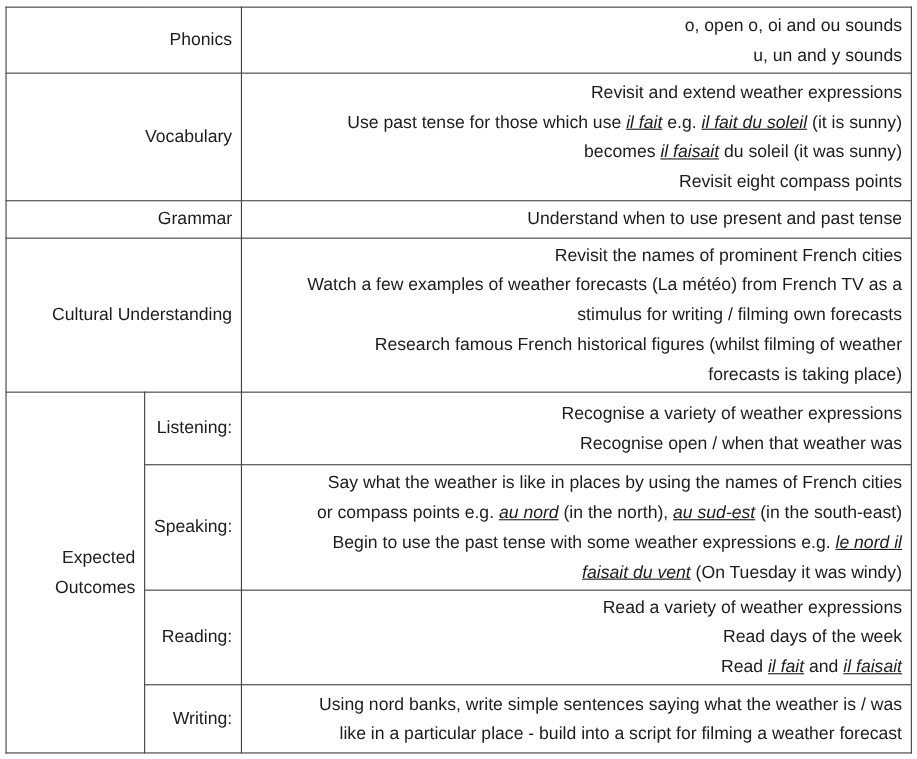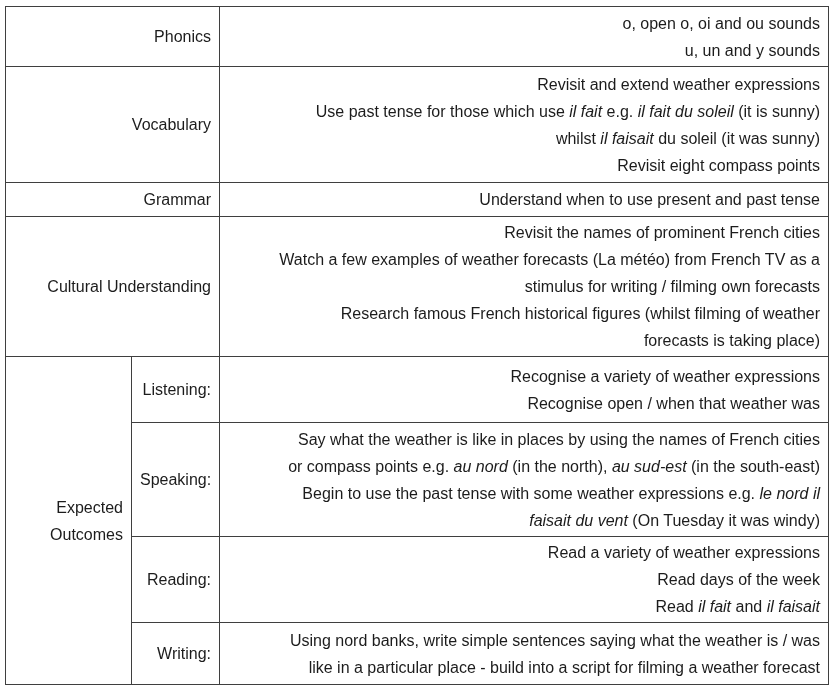--- a/index.html
+++ b/index.html
@@ -25,21 +25,21 @@
     border:1.5px solid var(--border-color);
     vertical-align:middle;
     padding:2px 8px;
     font-size:16px;
     line-height:27px;
     background:var(--bg-color);
     overflow:hidden;
   }
   td.label-cell{white-space:normal;}
   .text-line{white-space:nowrap;}
-  .seg-i{font-style:italic;}
+  .seg-i{font-style:italic;text-decoration:underline;}
   .seg-u{}
   
   tr.r-phonics{height:60px;}
   tr.r-vocabulary{height:116px;}
   tr.r-grammar{height:34px;}
   tr.r-cultural-understanding{height:135px;}
   tr.r-listening{height:66px;}
   tr.r-speaking{height:114px;}
   tr.r-reading{height:86px;}
   tr.r-writing{height:62px;}
@@ -59,21 +59,21 @@
         <td class="content-cell">
           <div class="text-line"><span class="">o, open o, oi and ou sounds</span></div>
           <div class="text-line"><span class="">u, un and y sounds</span></div>
         </td>
       </tr>
       <tr class="r-vocabulary">
         <td class="label-cell" colspan="2"><span>Vocabulary</span></td>
         <td class="content-cell">
           <div class="text-line"><span class="">Revisit and extend weather expressions</span></div>
           <div class="text-line"><span class="">Use past tense for those which use </span><span class="seg-i ">il fait</span><span class=""> e.g. </span><span class="seg-i ">il fait du soleil</span><span class=""> (it is sunny)</span></div>
-          <div class="text-line"><span class="">whilst </span><span class="seg-i ">il faisait</span><span class=""> du soleil (it was sunny)</span></div>
+          <div class="text-line"><span class="">becomes </span><span class="seg-i ">il faisait</span><span class=""> du soleil (it was sunny)</span></div>
           <div class="text-line"><span class="">Revisit eight compass points</span></div>
         </td>
       </tr>
       <tr class="r-grammar">
         <td class="label-cell" colspan="2"><span>Grammar</span></td>
         <td class="content-cell">
           <div class="text-line"><span class="">Understand when to use present and past tense</span></div>
         </td>
       </tr>
       <tr class="r-cultural-understanding">

